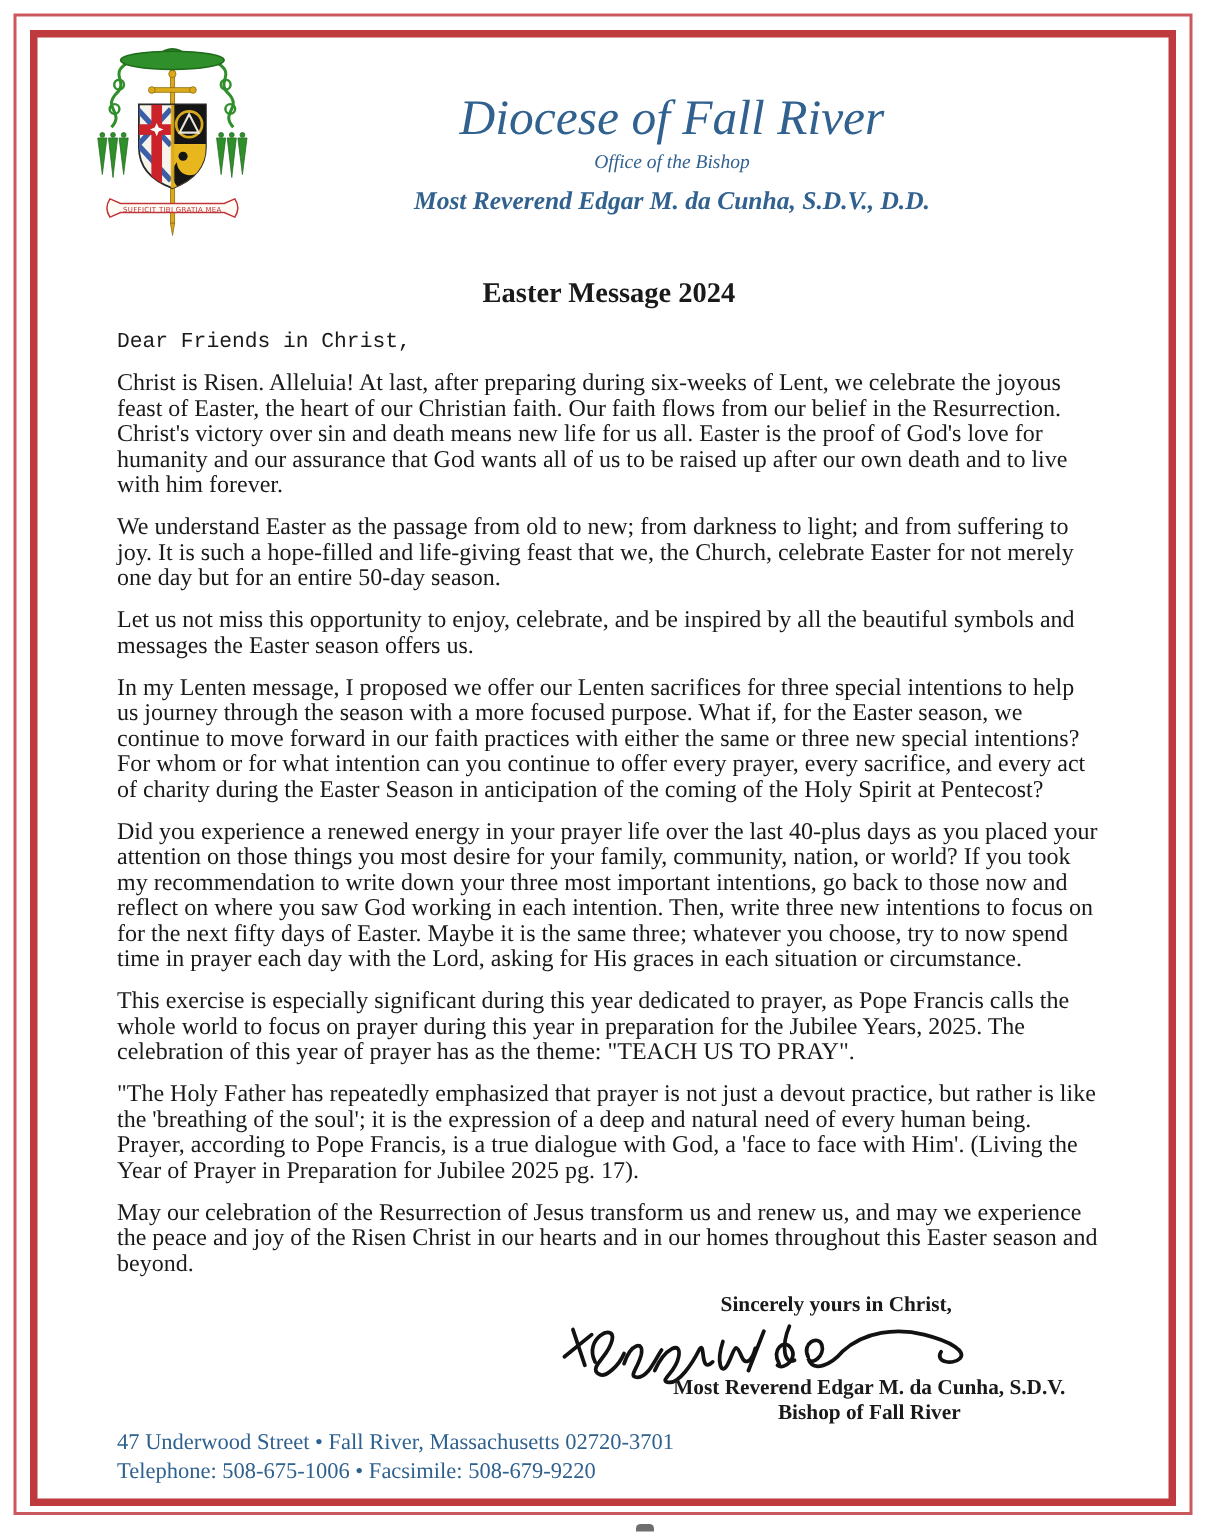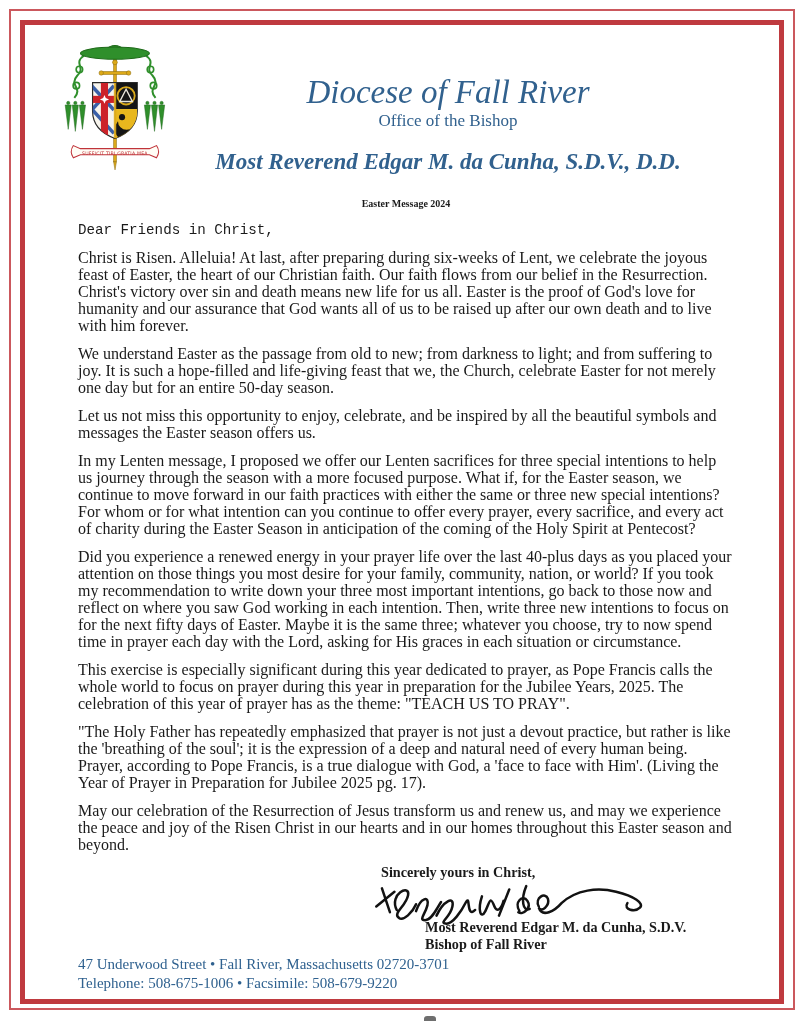--- a/index.html
+++ b/index.html
@@ -10,35 +10,35 @@
   .frame-outer{
     position:absolute;top:9px;left:9px;right:9px;bottom:14px;
     border:2px solid #cb585d;pointer-events:none;
   }
   .frame-inner{
     position:absolute;top:20px;left:20px;right:20px;bottom:20px;
     border:5px solid var(--border-red,#bf3a3f);pointer-events:none;
   }
   .content{
     position:absolute;top:20px;left:20px;right:20px;bottom:20px;
-    padding:22px 50px 0 58px;box-sizing:border-box;
+    padding:9px 50px 0 58px;box-sizing:border-box;
   }
   
   .header{position:relative;height:142px;}
   .crest{position:absolute;left:-14px;top:-2px;}
   .header-text{margin-left:84px;text-align:center;padding-top:32px;color:var(--header-blue,#31618e);}
   .org{font-style:italic;font-size:33px;line-height:36px;}
-  .office{font-size:17px;line-height:20px;margin-top:1px;}
-  .bishop{font-style:italic;font-weight:bold;font-size:23px;line-height:22px;margin-top:20px;}
+  .office{font-style:italic;font-size:13px;line-height:20px;margin-top:1px;}
+  .bishop{font-style:italic;font-weight:bold;font-size:17px;line-height:22px;margin-top:5px;}
   
-  .title{text-align:center;font-weight:bold;font-size:10px;margin:14px 0 13px;}
+  .title{text-align:center;font-weight:bold;font-size:19px;margin:14px 0 13px;}
   .salutation{font-size:14.2px;margin-bottom:11px;font-family:Liberation Mono, monospace;}
   .body-text p{font-size:16px;line-height:17px;margin:0 0 11px;}
   
-  .sig-block{margin-left:303px;margin-top:6px;}
+  .sig-block{margin-left:303px;margin-top:6px;text-align:center;}
   .closing{font-weight:bold;font-size:14.2px;}
   .signature{display:block;margin:-4px 0 -8px -12px;}
   .sig-name,.sig-title{font-weight:bold;font-size:14.2px;line-height:16.5px;margin-left:44px;}
   
   .footer{margin-top:3px;color:var(--footer-blue,#2f618f);}
   .footer div{font-size:15px;line-height:18.5px;}
   .page-number-cutoff{
     position:absolute;left:424px;top:1016px;width:12px;height:5px;
     background:#4a4a4a;border-radius:3px 3px 0 0;opacity:.8;
   }

